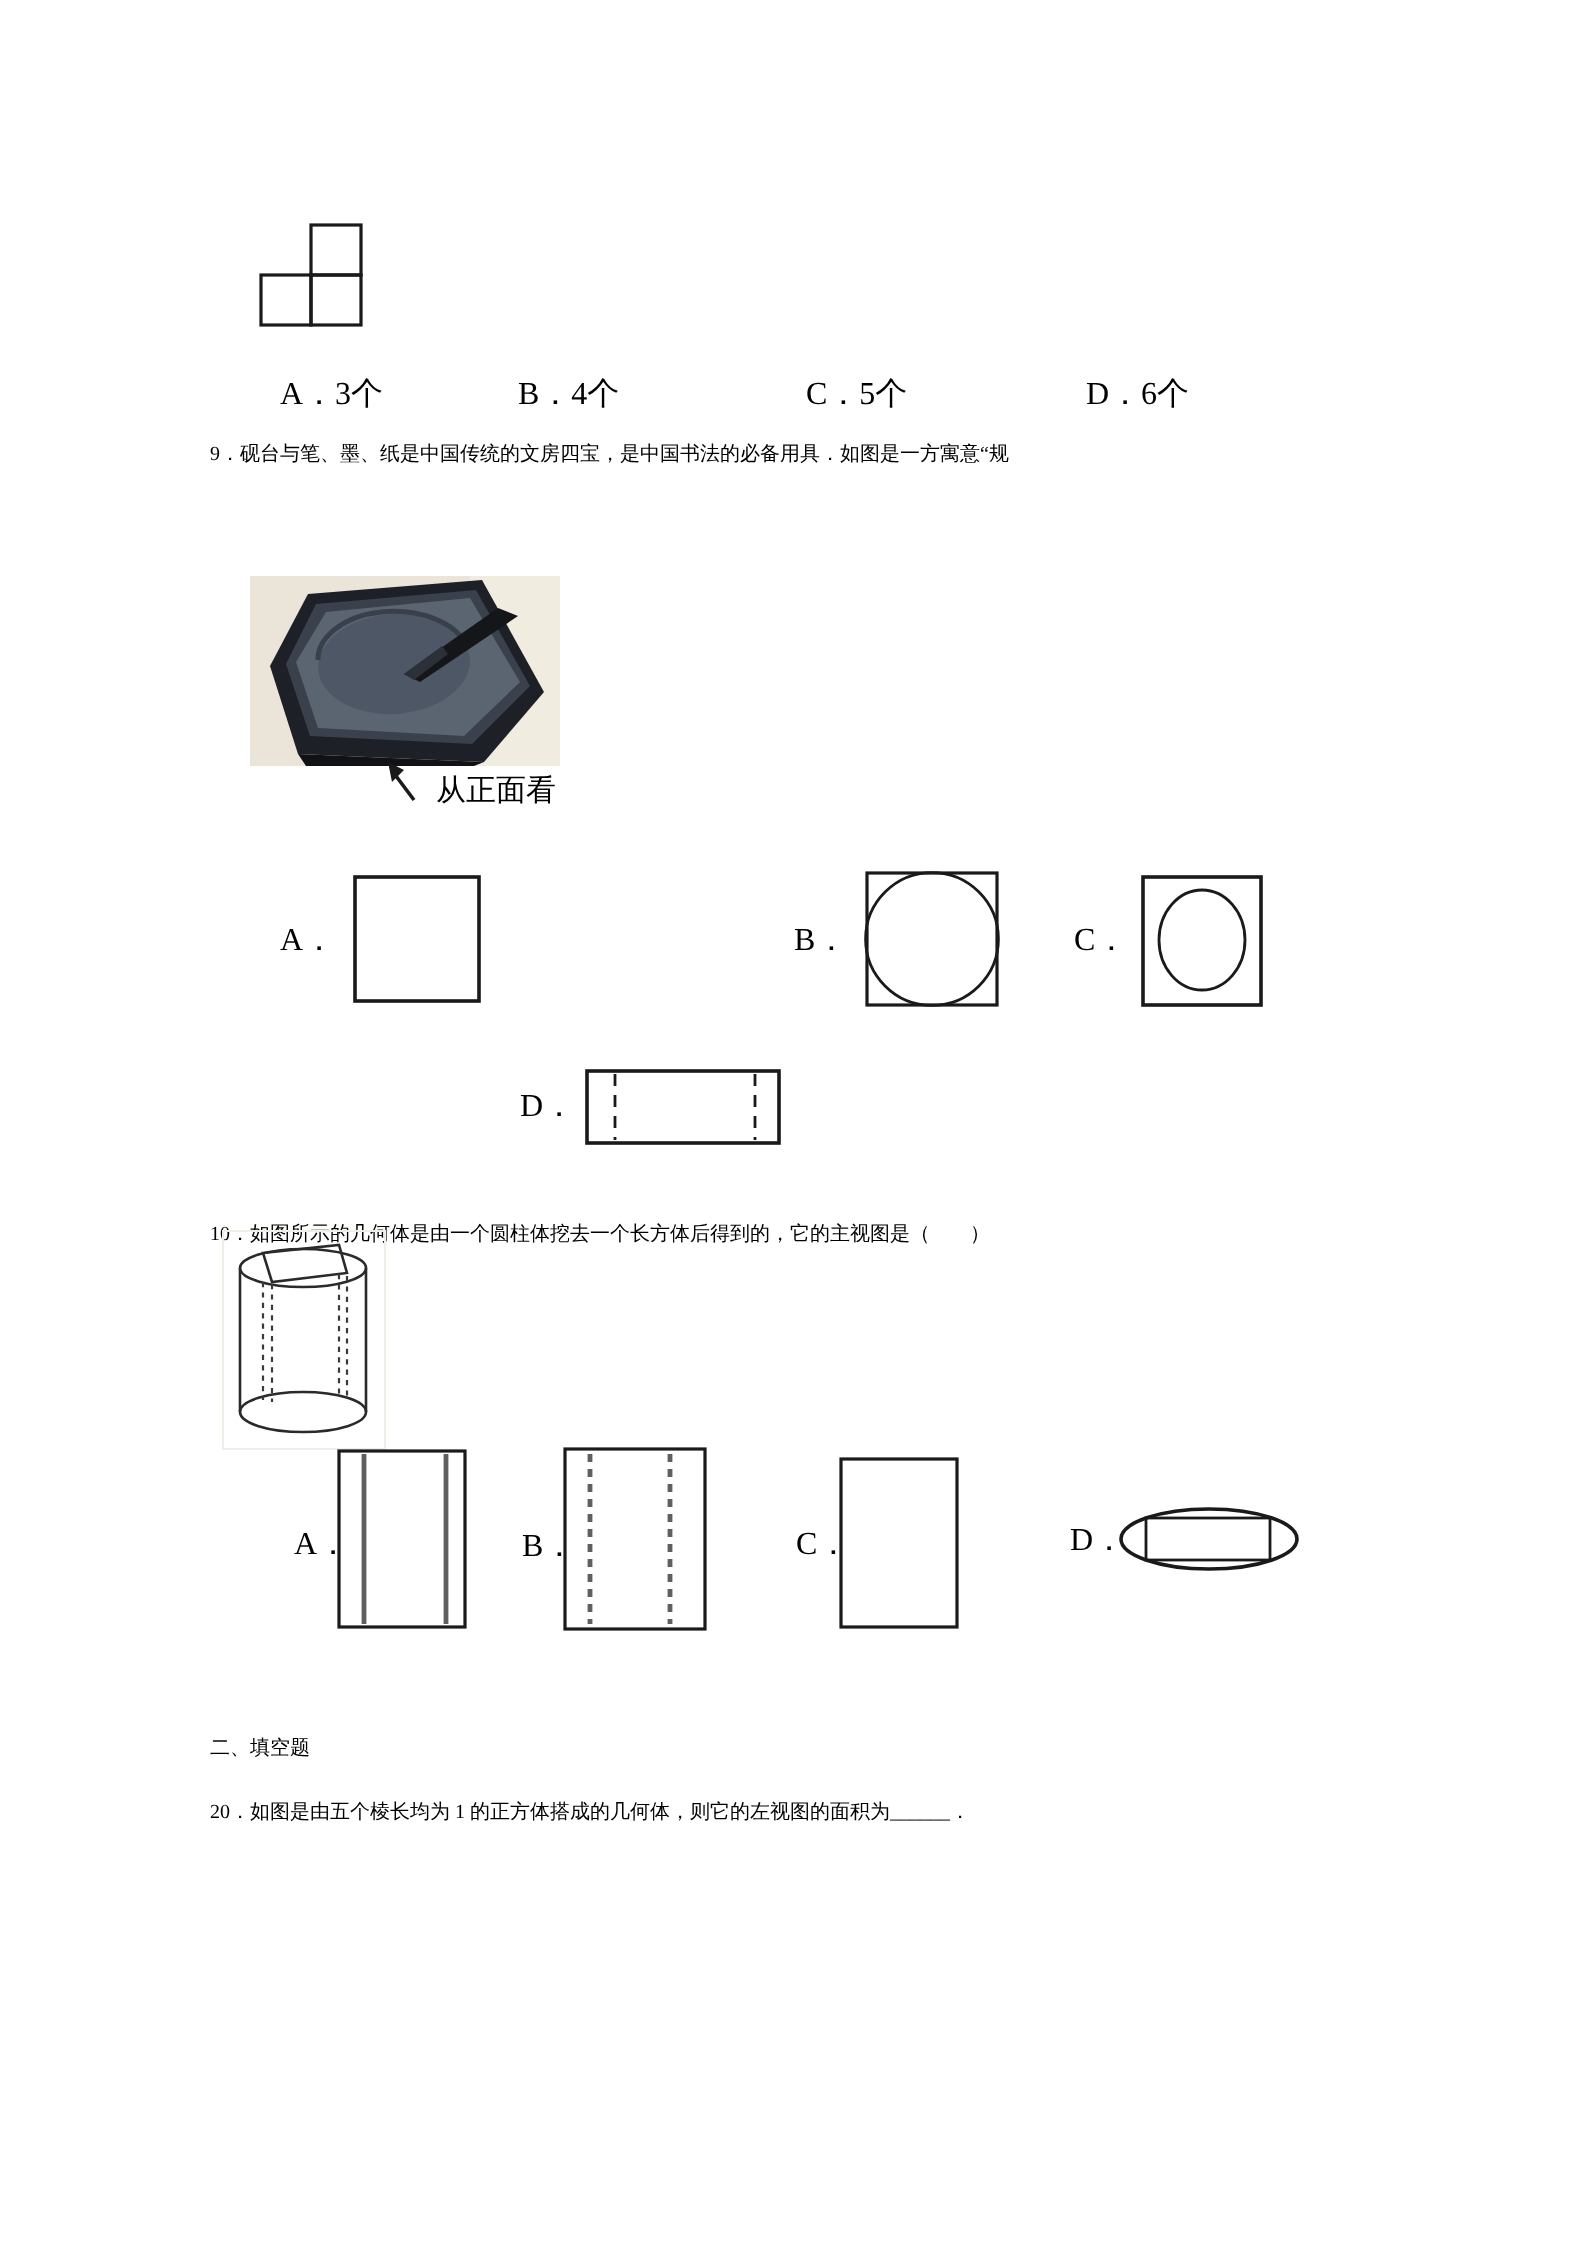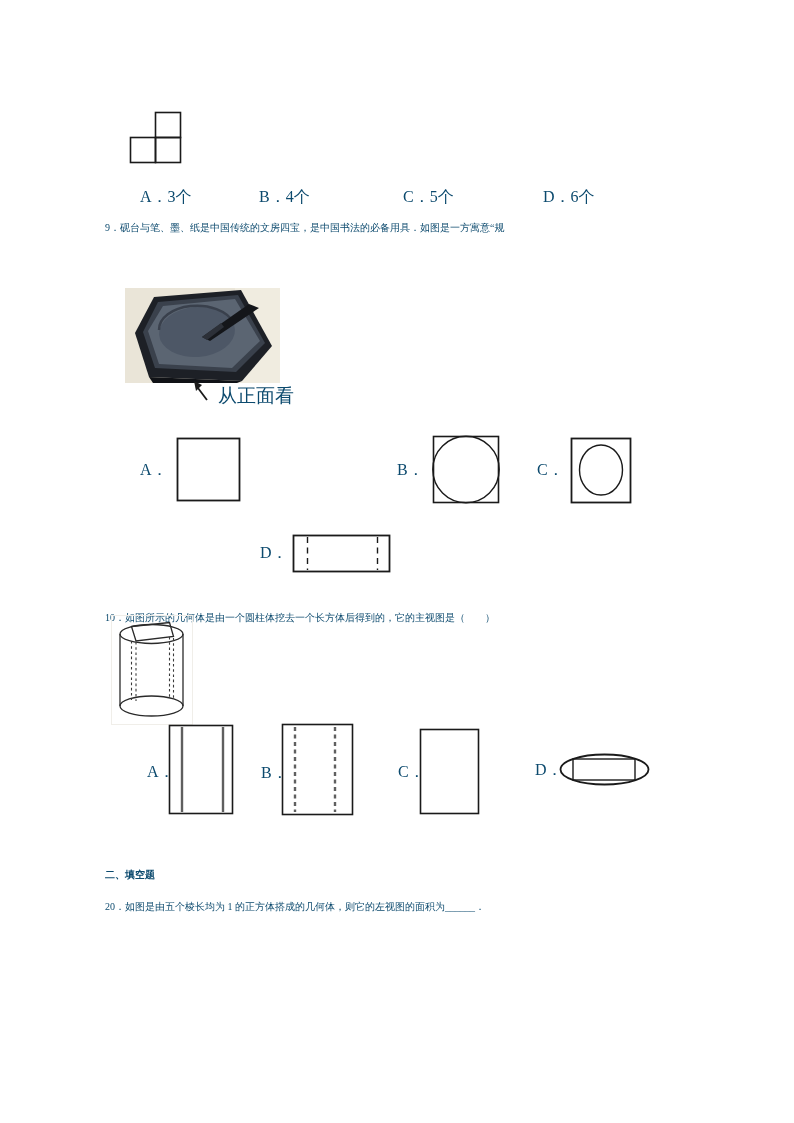--- a/index.html
+++ b/index.html
@@ -1,22 +1,22 @@
 <!DOCTYPE html>
 <html><head>
 <meta charset="utf-8">
 <style>
   html,body{margin:0;padding:0;background:#fff;}
   .page{
     position:relative;width:794px;height:1123px;background:#ffffff;
-    font-family:"Liberation Serif","DejaVu Serif",serif;color:#0c4a6e;overflow:hidden;
+    font-family:"Liberation Serif","DejaVu Serif",serif;color:#000000;overflow:hidden;
   }
   .abs{position:absolute;}
   .txt{font-size:10px;line-height:22px;white-space:pre;}
-  .bold{font-weight:bold;}
+  .bold{font-weight:normal;}
   .optlabel{font-size:16px;white-space:pre;}
   svg{display:block;}
 </style>
 </head>
 <body>
 
 <div class="page">
 
   <svg class="abs" style="left:129px;top:111px;" width="56" height="56">
     <g fill="none" stroke="#1a1a1a" stroke-width="1.6">
@@ -49,21 +49,21 @@
     <polygon points="77,49 124,16 134,20 85,53" fill="#14161a"></polygon>
     <polygon points="77,49 96,35 99,39 82,52" fill="#2c3038"></polygon>
 
     <polygon points="24,89 117,93 112,95 28,95" fill="#101216"></polygon>
   </svg>
 
   <svg class="abs" style="left:192px;top:379px;" width="24" height="24">
     <line x1="15" y1="21" x2="6" y2="9" stroke="#1a1a1a" stroke-width="1.8"></line>
     <polygon points="2,2 10,6 4,12" fill="#1a1a1a"></polygon>
   </svg>
-  <div class="abs txt" style="left:218px;top:385px;font-size:19px;">从正面看</div>
+  <div class="abs txt" style="left:218px;top:385px;font-size:15px;">从正面看</div>
 
   <div class="abs optlabel" style="left:140px;top:460px;">A．</div>
   <svg class="abs" style="left:176px;top:437px;" width="66" height="66">
     <rect x="1.5" y="1.5" width="62" height="62" fill="none" stroke="#1a1a1a" stroke-width="1.8"></rect>
   </svg>
 
   <div class="abs optlabel" style="left:397px;top:460px;">B．</div>
   <svg class="abs" style="left:432px;top:435px;" width="69" height="70">
     <rect x="1.5" y="1.5" width="65" height="66" fill="none" stroke="#1a1a1a" stroke-width="1.6"></rect>
     <circle cx="34" cy="34.5" r="33.2" fill="none" stroke="#1a1a1a" stroke-width="1.4"></circle>

